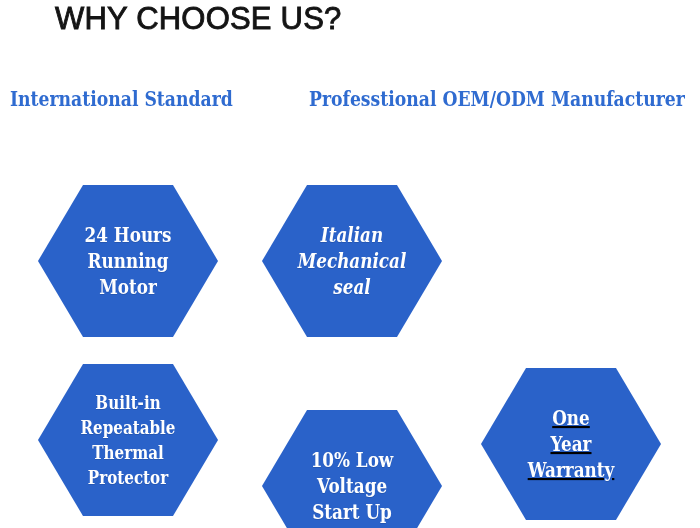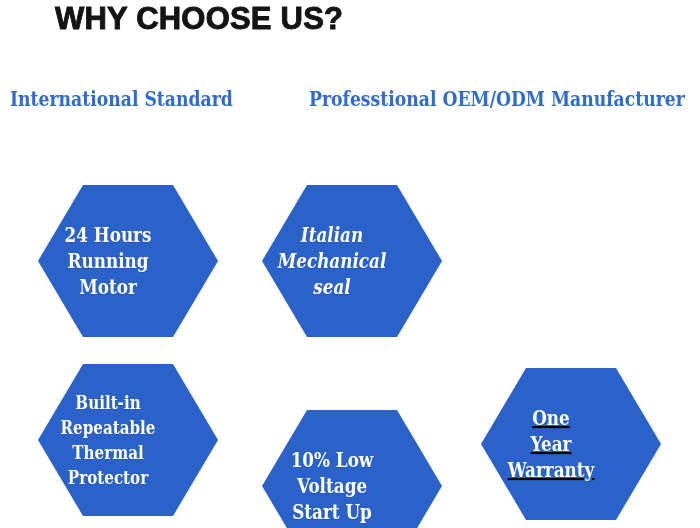--- a/index.html
+++ b/index.html
@@ -19,21 +19,21 @@
     height: 528px;
     background: #ffffff;
   }
 
   
   .main-title {
     position: absolute;
     left: 55px;
     top: 0px;
     font-family: "Liberation Sans", sans-serif;
-    font-weight: bold;
+    font-weight: normal;
     font-size: 31px;
     line-height: 38px;
     letter-spacing: 0.2px;
     color: #141414;
     white-space: nowrap;
     -webkit-text-stroke: 0.9px #141414;
   }
 
   
   .heading {
@@ -60,21 +60,21 @@
   }
   .hex {
     position: absolute;
     width: 180px;
     height: 152px;
     background: #2a62c9;
     -webkit-clip-path: polygon(25% 0%, 75% 0%, 100% 50%, 75% 100%, 25% 100%, 0% 50%);
     clip-path: polygon(25% 0%, 75% 0%, 100% 50%, 75% 100%, 25% 100%, 0% 50%);
     display: flex;
     align-items: center;
-    justify-content: flex-start;
+    justify-content: center;
     box-sizing: border-box;
   }
   
   .hex-r1c1 { left: 38px;  top: 185px; }
   .hex-r1c2 { left: 262px; top: 185px; font-style: italic; }
   .hex-r1c3 { left: 481px; top: 185px; }
   
   .hex-r2c1 { left: 38px;  top: 364px; }
   .hex-r2c2 { left: 262px; top: 378px; margin-top: 32px; }
   .hex-r2c3 { left: 481px; top: 368px; text-decoration: underline; }

